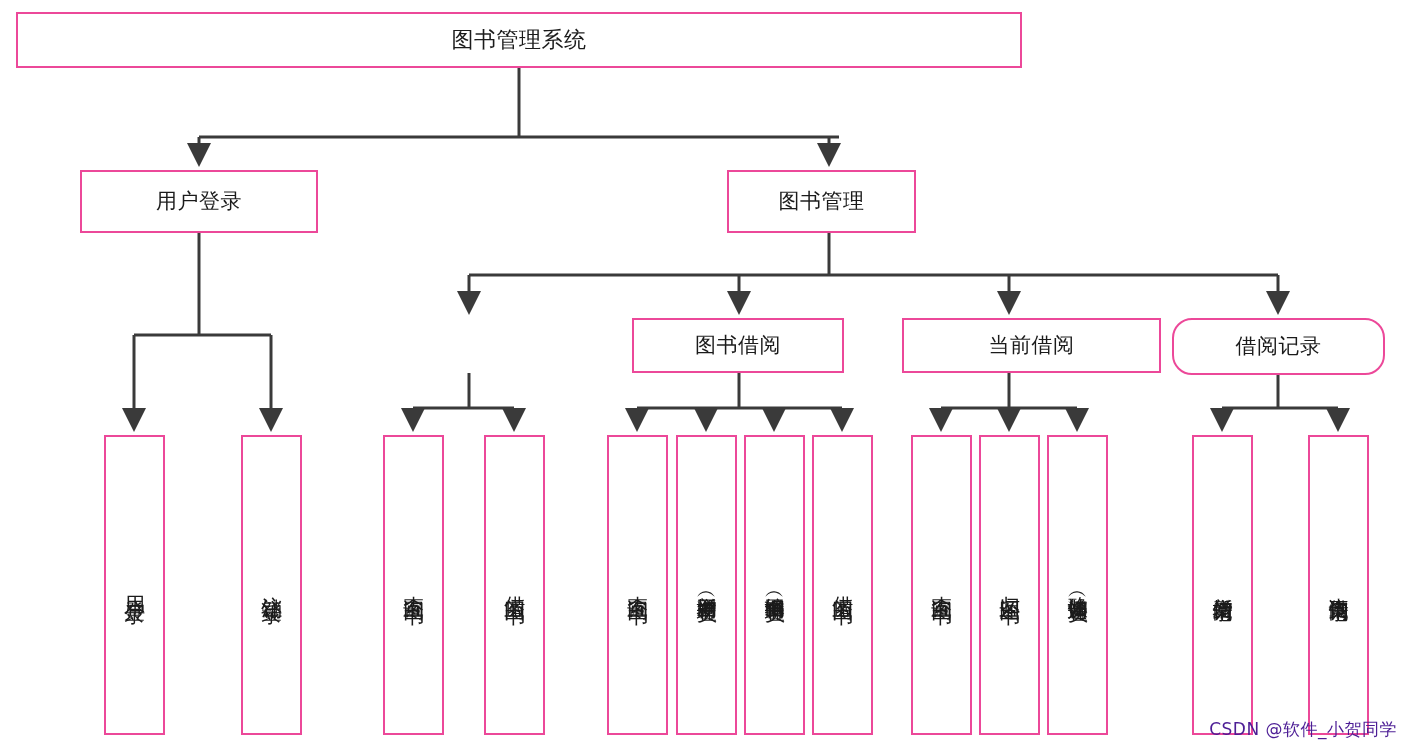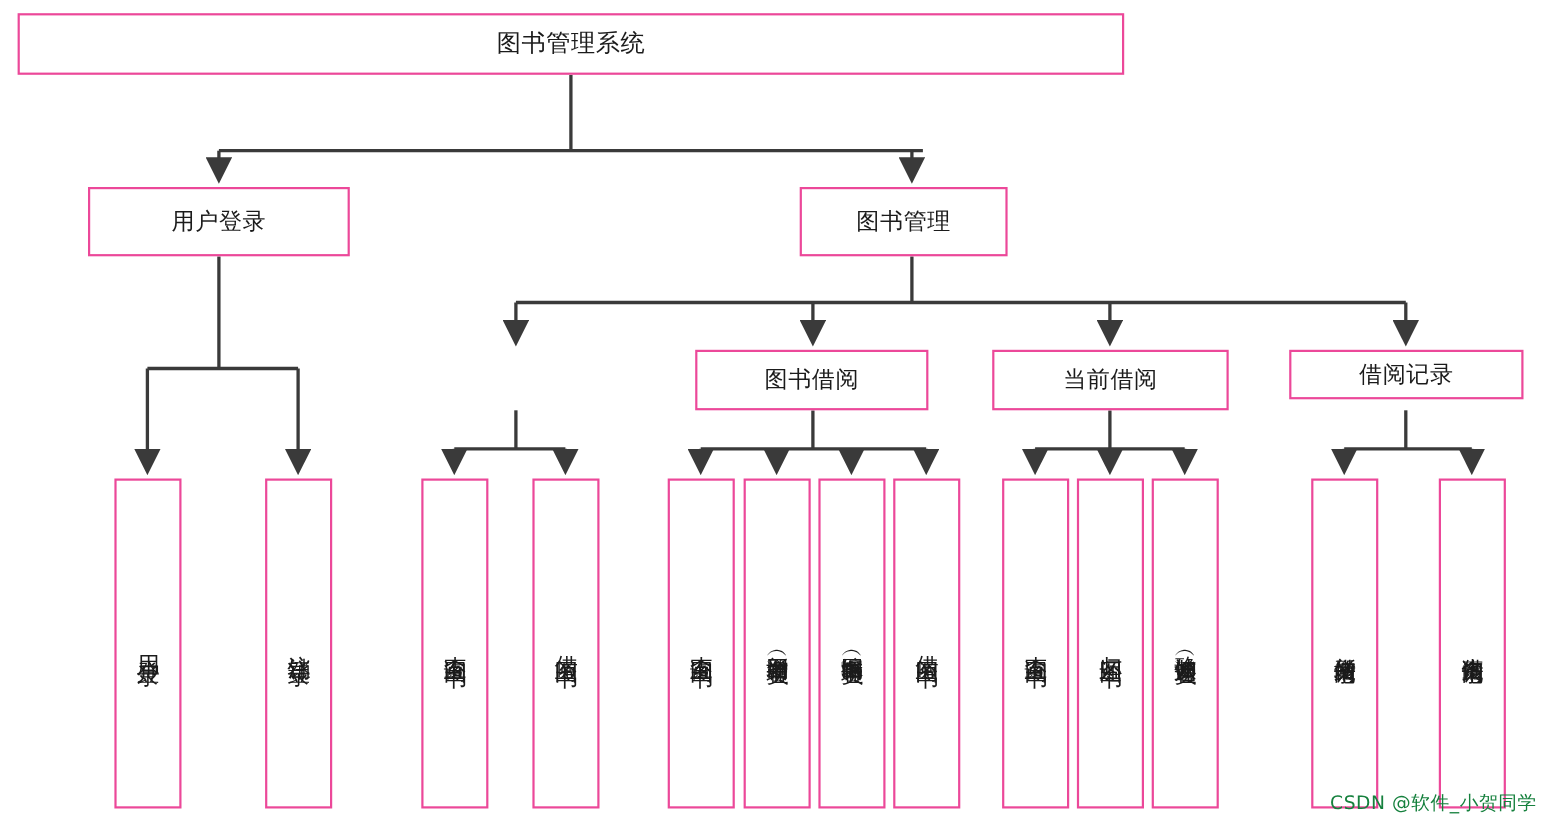--- a/index.html
+++ b/index.html
@@ -67,21 +67,21 @@
   }
   .node.vert.tight .node-label {
     font-size: 20px;
     letter-spacing: 1px;
   }
   #watermark {
     position: absolute;
     right: 8px;
     bottom: 6px;
     font-size: 17px;
-    color: #15803d;
+    color: #4c1d95;
     white-space: nowrap;
     letter-spacing: 0.5px;
     margin-left: 40px;
   }
 </style>
 </head>
 <body>
 
 <div id="diagram-root">
 
@@ -142,24 +142,24 @@
   <div class="node horiz" style="left:80px; top:170px; width:238px; height:63px;">
     <span class="node-label">用户登录</span>
   </div>
   <div class="node horiz" style="left:711px; top:170px; width:189px; height:63px;margin-left:16px;">
     <span class="node-label">图书管理</span>
   </div>
 
   <div class="node horiz" style="left:632px; top:318px; width:212px; height:55px;">
     <span class="node-label">图书借阅</span>
   </div>
-  <div class="node horiz" style="left:902px; top:318px; width:215px; height:55px;">
+  <div class="node horiz" style="left:902px; top:318px; width:259px; height:55px;">
     <span class="node-label">当前借阅</span>
   </div>
-  <div class="node horiz" style="left:1172px; top:318px; width:213px; height:45px;">
+  <div class="node horiz" style="left:1172px; top:318px; width:213px; height:57px;border-radius:20px;">
     <span class="node-label">借阅记录</span>
   </div>
 
   <div class="node vert" style="left:104px; top:435px; width:61px; height:300px;">
     <span class="node-label">用户登录</span>
   </div>
   <div class="node vert" style="left:241px; top:435px; width:61px; height:300px;">
     <span class="node-label">注销登录</span>
   </div>
 

